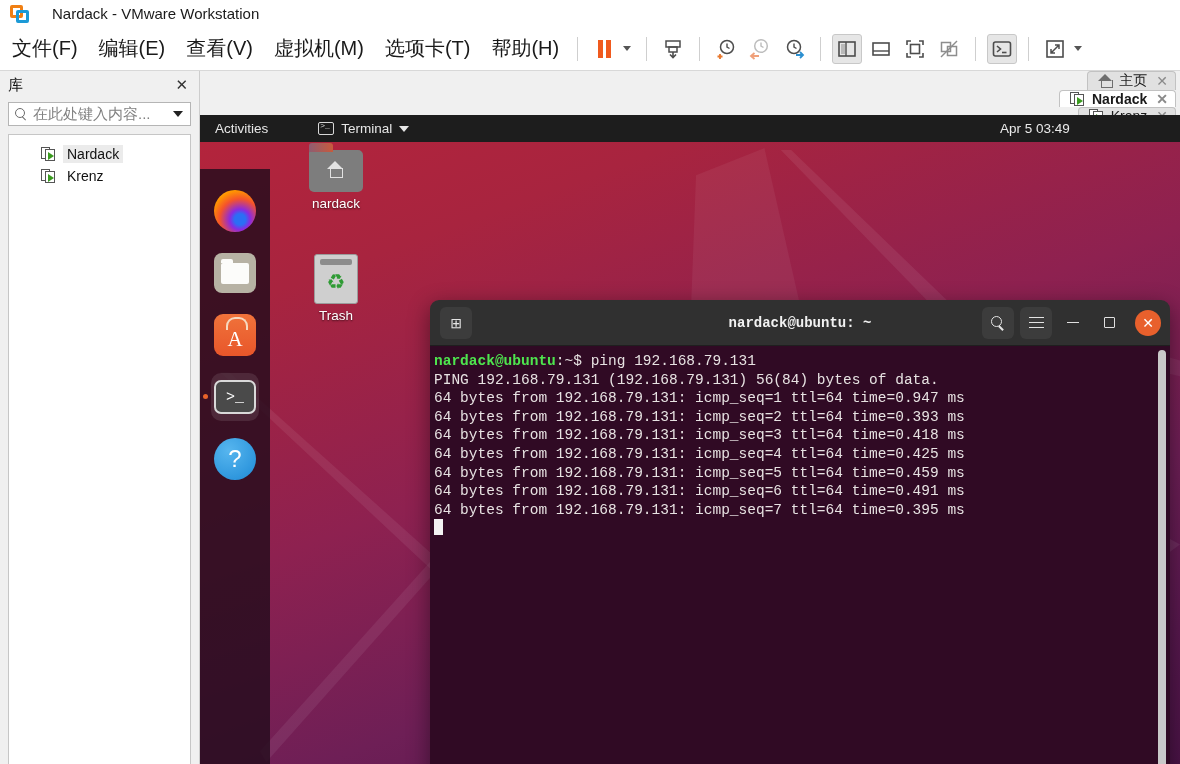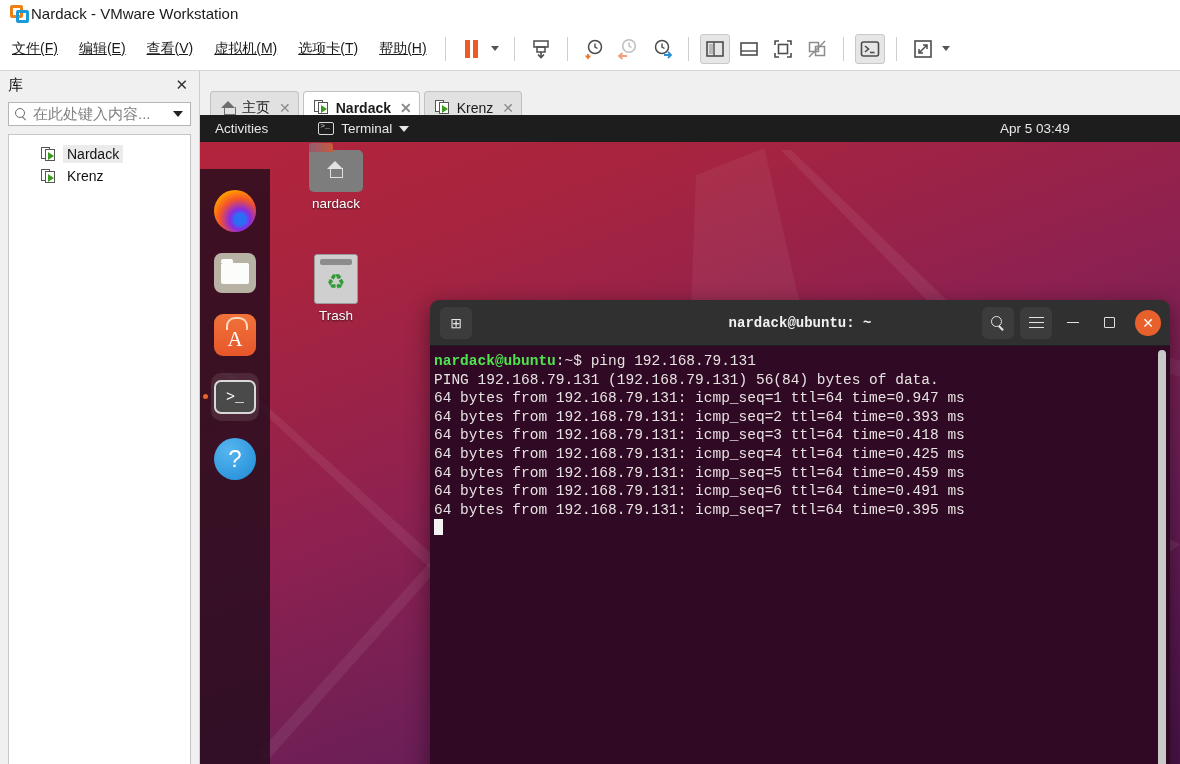--- a/index.html
+++ b/index.html
@@ -14,31 +14,30 @@
   
   .win-titlebar {
     position: absolute; top: 0; left: 0; width: 1180px; height: 27px;
     background: #ffffff; display: flex; align-items: center;
   }
   .vm-logo { width: 22px; height: 22px; margin-left: 9px; position: relative; }
   .vm-logo .sq-o { position: absolute; left: 1px; top: 2px; width: 13px; height: 13px;
     border: 3px solid #f07f13; border-radius: 2px; background: transparent; }
   .vm-logo .sq-b { position: absolute; left: 7px; top: 7px; width: 13px; height: 13px;
     border: 3px solid #1c9ad6; border-radius: 2px; background: transparent; }
-  .win-title { margin-left: 0; font-size: 15px; color: #1a1a1a; }
+  .win-title { margin-left: 21px; font-size: 15px; color: #1a1a1a; }
 
   
   .menubar {
     position: absolute; top: 27px; left: 0; width: 1180px; height: 44px;
     background: #ffffff; display: flex; align-items: center; border-bottom: 1px solid #d8d8d8;
   }
   .menu-item {
-    font-size: 14px; color: #1a1a1a; padding: 4px 9px; margin-left: 3px; cursor: default;
+    font-size: 20px; color: #1a1a1a; padding: 4px 9px; margin-left: 3px; cursor: default;
     white-space: nowrap;
-    text-decoration: underline;
   }
   .tb-sep { width: 1px; height: 24px; background: #cfcfcf; margin: 0 9px; }
   .tb-btn {
     width: 30px; height: 30px; display: flex; align-items: center; justify-content: center;
     margin: 0 2px; border-radius: 3px;
   }
   .tb-btn.active { background: #e6e6e6; border: 1px solid #c8c8c8; }
   .caret { width: 0; height: 0; border-left: 4px solid transparent; border-right: 4px solid transparent;
     border-top: 5px solid #555; margin: 0 6px 0 2px; }
 
@@ -77,21 +76,21 @@
   .vm-icon .b1 { position: absolute; left: 0; top: 0; width: 9px; height: 12px; border: 1.4px solid #555; background: #fff; }
   .vm-icon .b2 { position: absolute; left: 4px; top: 2px; width: 10px; height: 12px; border: 1.4px solid #555; background: #fff; }
   .vm-icon .play { position: absolute; left: 7px; top: 5px; width: 0; height: 0;
     border-top: 4px solid transparent; border-bottom: 4px solid transparent; border-left: 6px solid #3a9b1f; }
   .tree-row .lbl { padding: 1px 4px; }
   .tree-row.selected .lbl { background: #ebebeb; }
 
   
   .tabstrip {
     position: absolute; top: 71px; left: 200px; width: 980px; height: 52px;
-    background: #f0f0f0; display: flex; align-items: flex-end; padding-left: 10px;
+    background: #f0f0f0; display: flex; align-items: flex-end; padding-left: 10px; flex-direction: column;
   }
   .vmtab {
     height: 32px; display: flex; align-items: center; padding: 0 7px 0 10px;
     background: #e1e1e1; border: 1px solid #c2c2c2; border-bottom: none;
     border-radius: 4px 4px 0 0; margin-right: 4px; font-size: 14px; color: #1a1a1a;
   }
   .vmtab.active { background: #ffffff; font-weight: bold; }
   .vmtab .tabx { color: #8a8a8a; font-size: 14px; margin-left: 9px; }
   .home-icon { width: 15px; height: 14px; position: relative; margin-right: 6px; flex: none; }
   .home-icon::before { content: ""; position: absolute; left: 0; top: 0;

